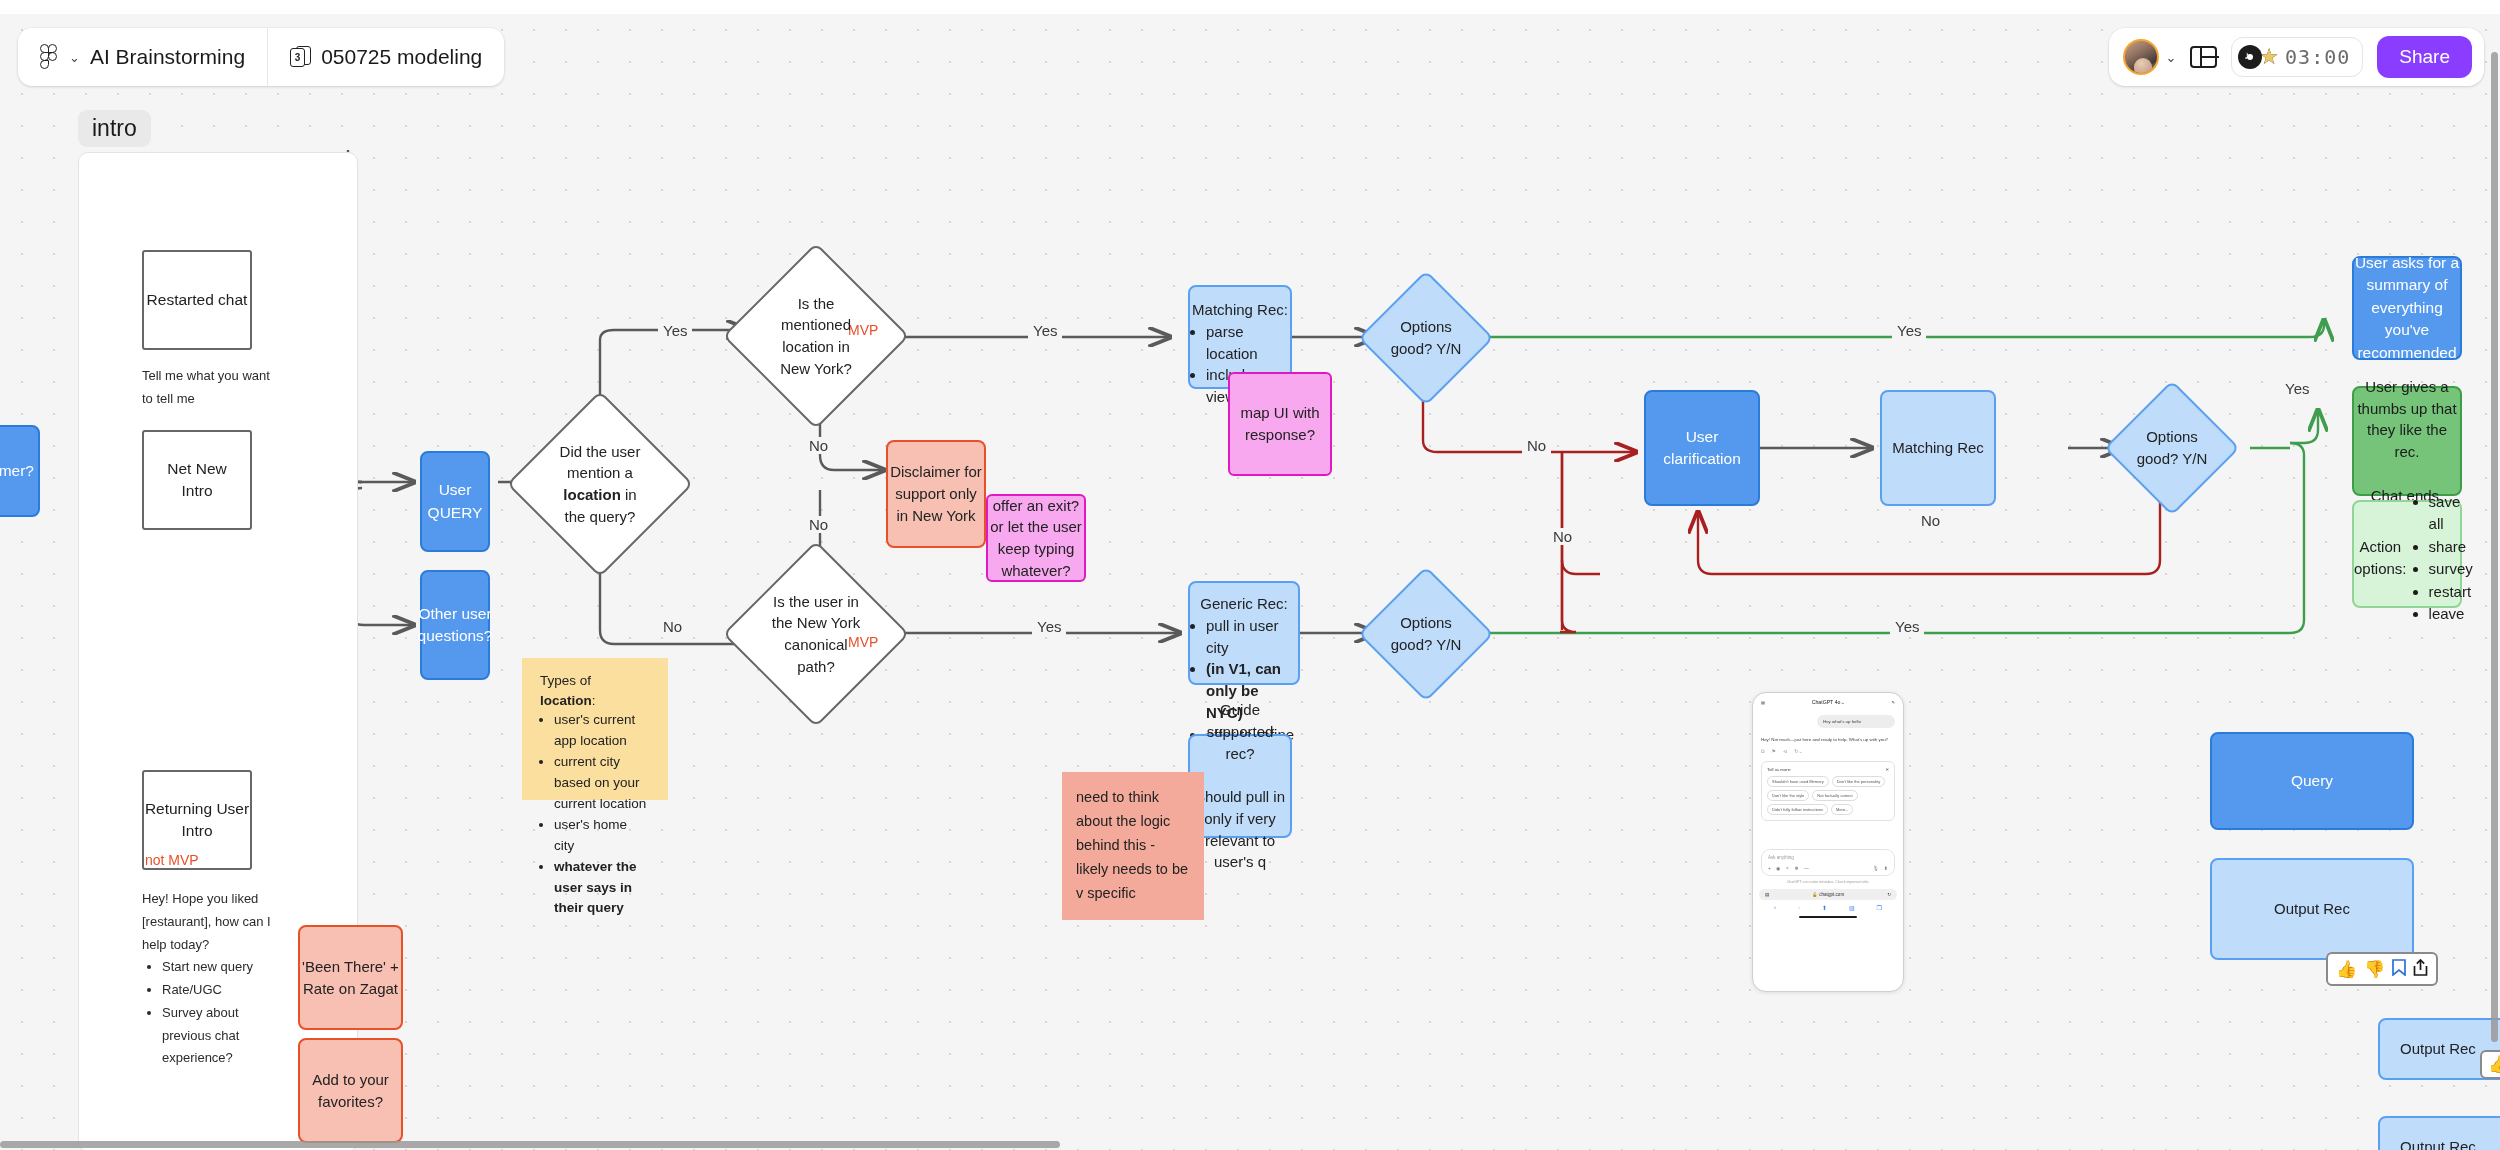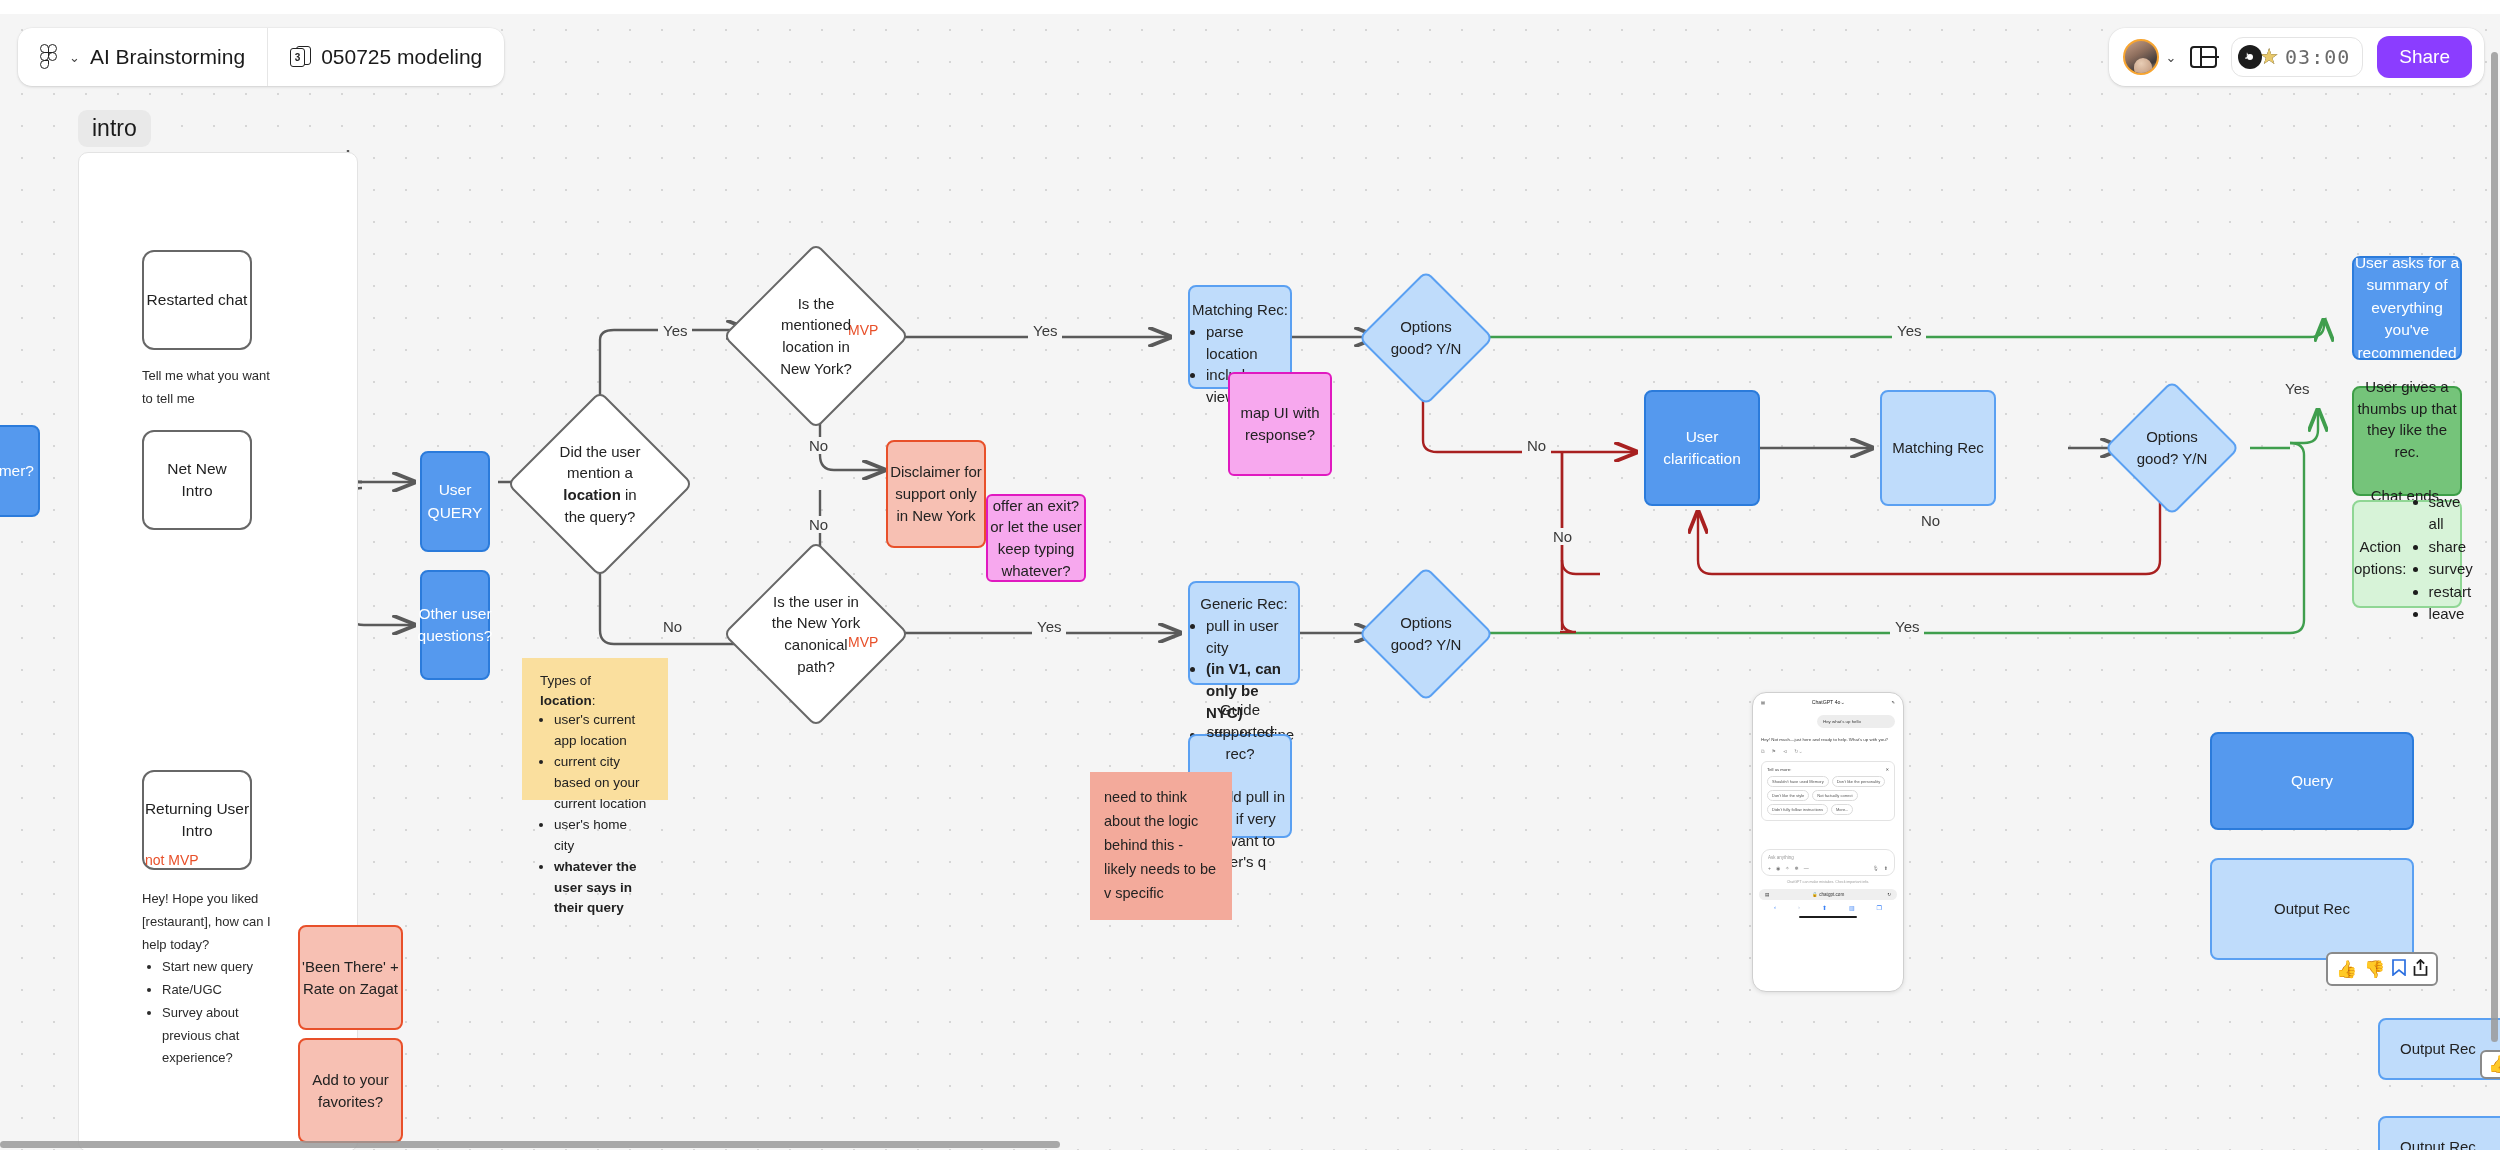--- a/index.html
+++ b/index.html
@@ -99,31 +99,31 @@
     font-size:23px; color:#1a1a1a; z-index:4;
   }
   .section-frame {
     position:absolute; left:78px; top:152px; width:280px; height:1000px;
     background:#fff; border:1px solid #e3e3e3; border-radius:10px;
   }
 
   
   .node { position:absolute; display:flex; align-items:center; justify-content:center;
           text-align:center; line-height:1.45; }
-  .proc { background:#fff; border:2.5px solid #676767; border-radius:12px;
+  .proc { background:#fff; border:2.5px solid #676767; border-radius:3px;
           font-size:15.5px; color:#222; }
   .note-txt { position:absolute; font-size:13px; color:#2b2b2b; line-height:1.75; }
   .note-txt ul { margin: 0 0 0 20px; }
   .red-label { position:absolute; color:#e8502a; font-size:14px; }
 
   .blue-solid { background:#5599ee; border:2px solid #2b7bdb; border-radius:8px; color:#fff; font-size:15.5px; }
   .blue-light { background:#bfdcfb; border:2.5px solid #5aa0f2; border-radius:8px; color:#222; font-size:15px; }
   .red-sticky { background:#f7c0b3; border:2.5px solid #e8502a; border-radius:8px; color:#222; font-size:15px; }
   .pink-sticky { background:#f7a8ee; border:2.5px solid #e019c0; border-radius:6px; color:#222; font-size:15px; }
-  .salmon-plain { background:#f3aa9b; color:#222; font-size:14.5px;margin-left:28px; }
+  .salmon-plain { background:#f3aa9b; color:#222; font-size:14.5px; }
   .yellow-sticky { background:#fadf9e; color:#222; font-size:13.5px; }
   .green-solid { background:#75c47a; border:2.5px solid #3d9e47; border-radius:8px; color:#1c1c1c; font-size:15px; }
   .green-light { background:#d7f3d8; border:2px solid #8fd694; border-radius:8px; color:#1c1c1c; font-size:15px; }
 
   .diamond { position:absolute; }
   .diamond .shape {
     position:absolute; inset:0; transform: rotate(45deg);
     background:#fff; border:2.5px solid #676767; border-radius:8px;
   }
   .diamond.blue .shape { background:#bfdcfb; border-color:#5aa0f2; }

